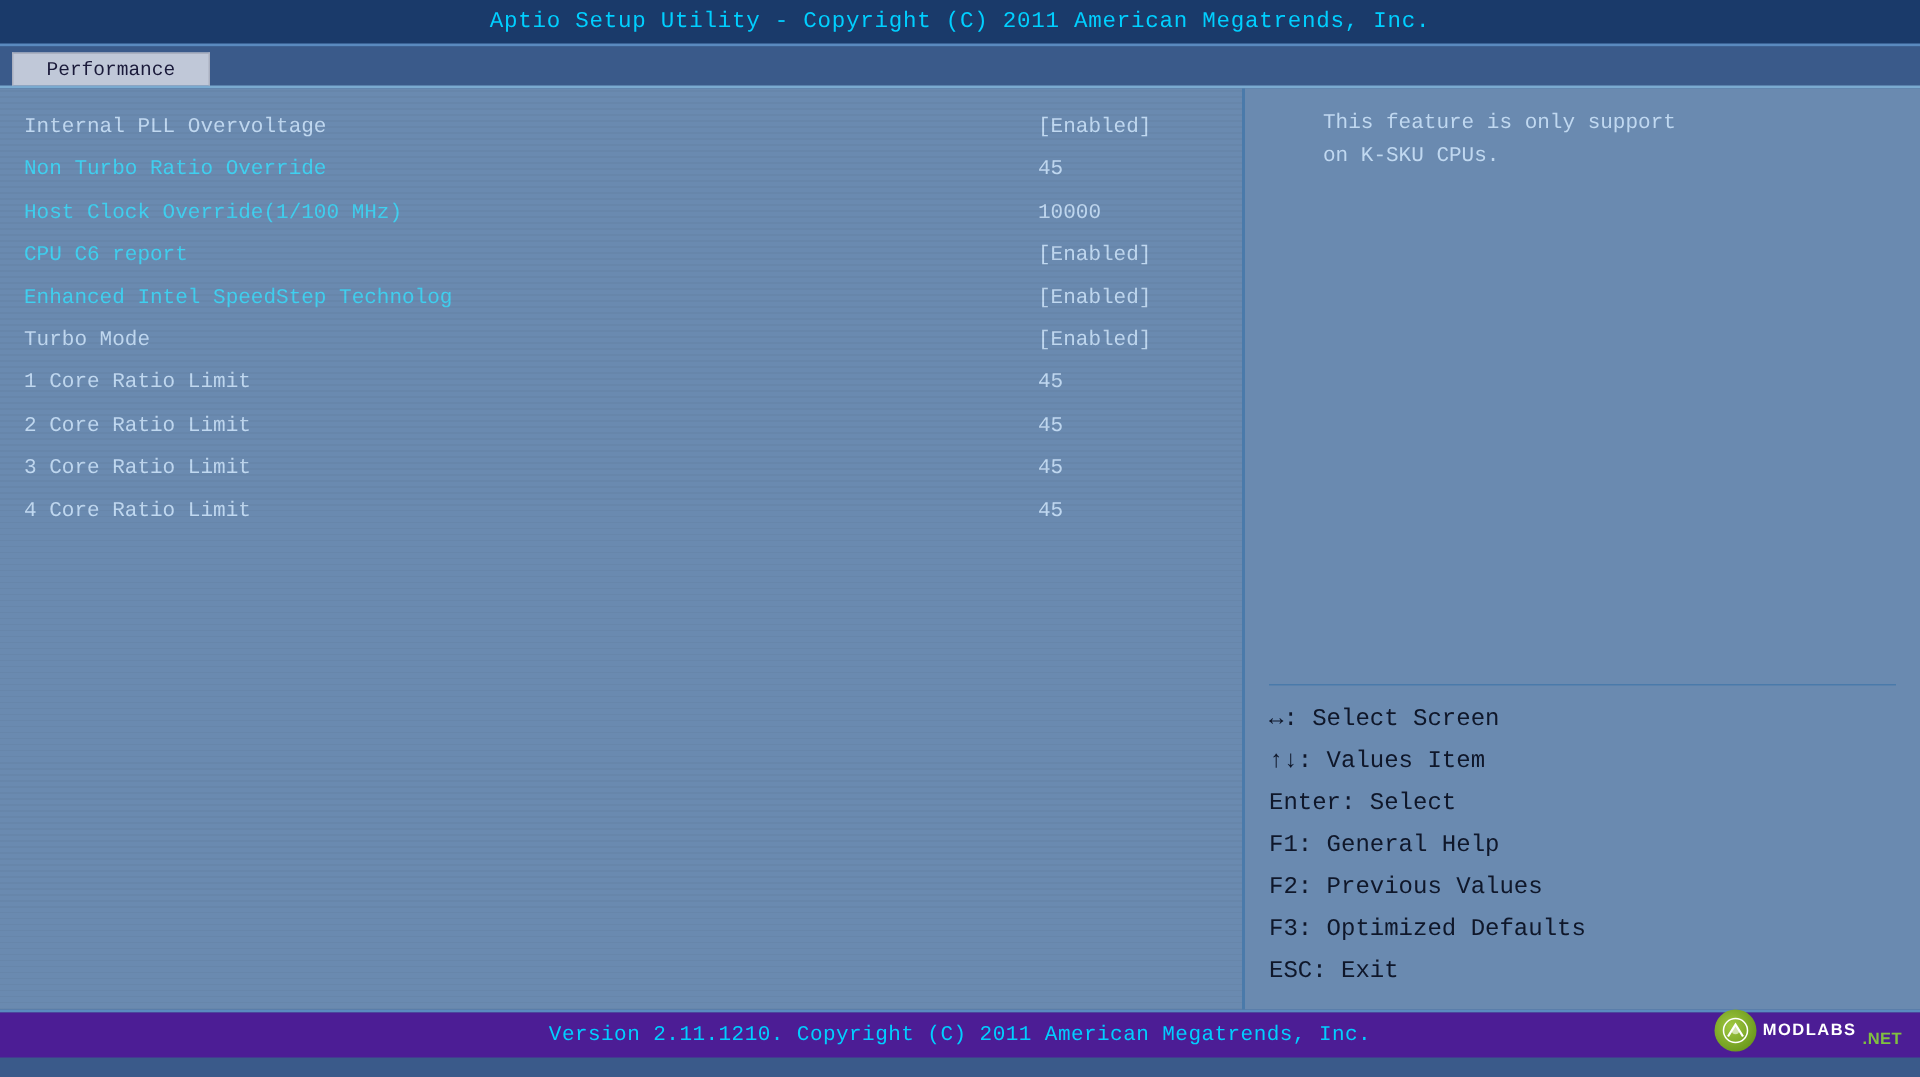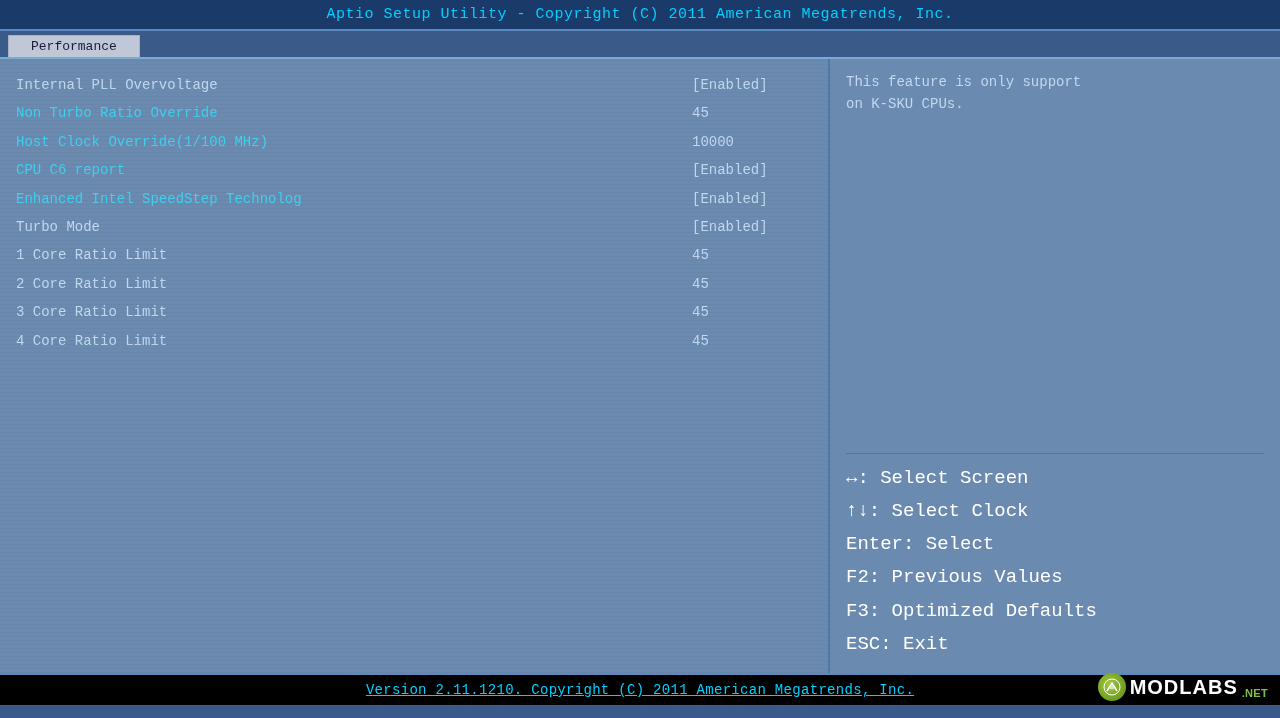--- a/index.html
+++ b/index.html
@@ -103,47 +103,47 @@
       position: relative;
       display: flex;
       flex-direction: column;
     }
 
     .help-text {
       color: #c0d8f0;
       font-size: 14px;
       line-height: 1.6;
       flex: 1;
+      margin-left: 36px;
     }
 
     .divider {
       border: none;
       border-top: 1px solid #4a7aaa;
       margin: 8px 0;
     }
 
     .key-help {
-      color: #ffffff;
-      font-size: 19px;
+      color: #0f172a;
+      font-size: 16px;
       line-height: 1.75;
     }
 
     
     .bottom-bar {
-      background: #000000;
+      background: #4c1d95;
       color: #00cfff;
       text-align: center;
       padding: 7px 0;
       font-size: 14px;
       letter-spacing: 0.3px;
       position: relative;
       display: flex;
       align-items: flex-start;
       justify-content: center;
-      text-decoration: underline;
     }
 
     .modlabs-logo {
       position: absolute;
       right: 12px;
       bottom: 4px;
       display: flex;
       align-items: center;
       gap: 4px;
     }
@@ -158,21 +158,21 @@
       justify-content: center;
       font-size: 9px;
       color: #fff;
       font-weight: bold;
       font-family: Arial, sans-serif;
     }
 
     .modlabs-text {
       color: #ffffff;
       font-family: Arial, sans-serif;
-      font-size: 20px;
+      font-size: 11px;
       font-weight: bold;
       letter-spacing: 1px;
     }
 
     .modlabs-net {
       color: #80c040;
       font-family: Arial, sans-serif;
       font-size: 11px;
       font-weight: bold;
       vertical-align: super;
@@ -243,22 +243,23 @@
   <div class="right-panel">
     <div class="help-text">
       <div>This feature is only support</div>
       <div>on K-SKU CPUs.</div>
     </div>
 
     <hr class="divider">
 
     <div class="key-help" id="key-help-container">
     <div>↔: Select Screen</div>
-        <div>↑↓: Select Clock</div>
+        <div>↑↓: Values Item</div>
         <div>Enter: Select</div>
+        <div>F1: General Help</div>
         <div>F2: Previous Values</div>
         <div>F3: Optimized Defaults</div>
         <div>ESC: Exit</div>
       </div>
   </div>
 
 </div>
 
 <div class="bottom-bar">
   <span>Version 2.11.1210. Copyright (C) 2011 American Megatrends, Inc.</span>

